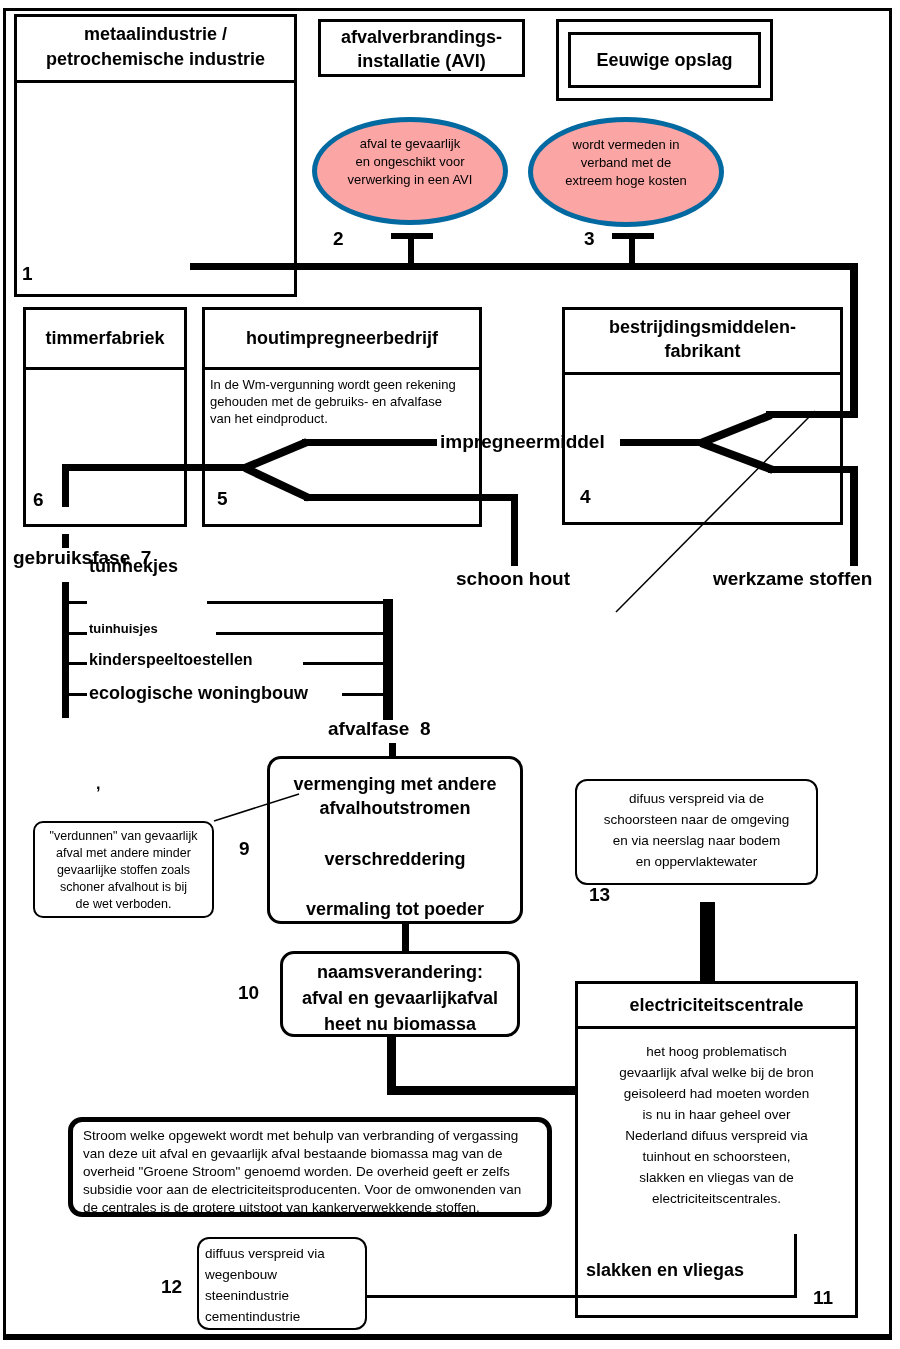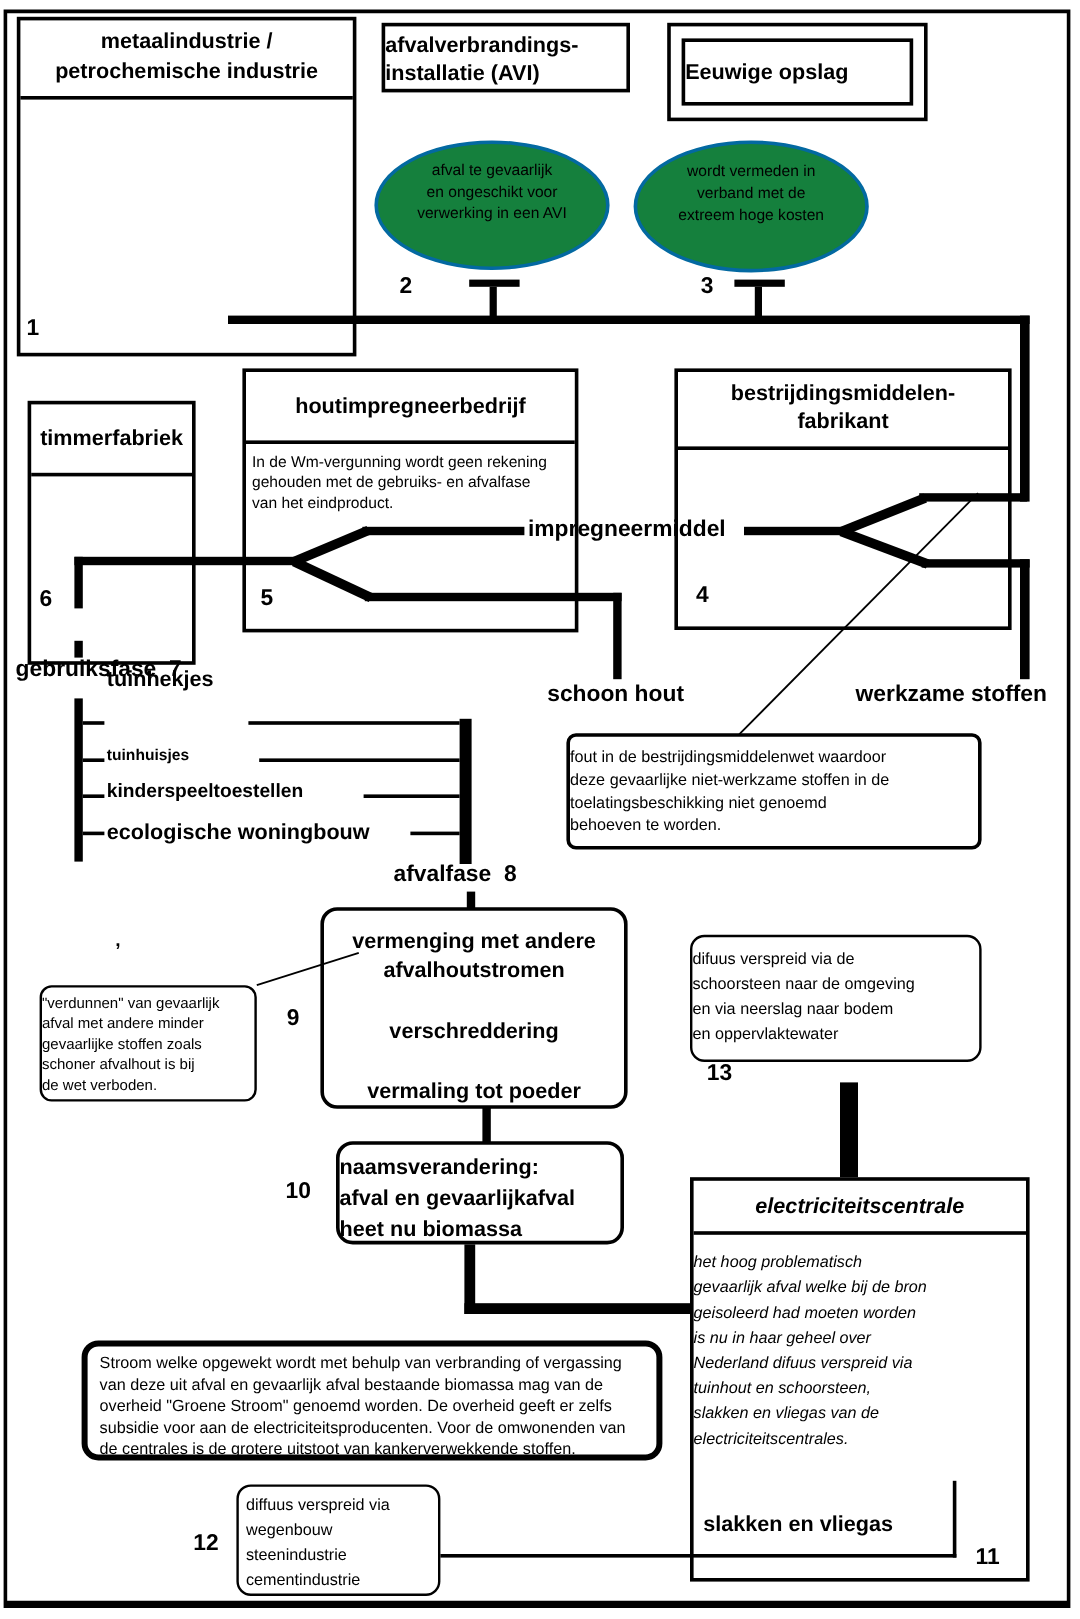--- a/index.html
+++ b/index.html
@@ -5,23 +5,23 @@
   html,body{margin:0;padding:0;background:#fff;}
   #stage{position:relative;width:900px;height:1349px;background:#fff;
          font-family:"Liberation Sans","DejaVu Sans",sans-serif;color:#000;overflow:hidden;}
   .abs{position:absolute;}
   .ln{position:absolute;background:#000;}
   .box{position:absolute;border:3px solid #000;background:#fff;box-sizing:border-box;}
   .rbox{position:absolute;border:2px solid #000;border-radius:10px;background:#fff;box-sizing:border-box;}
   .hdr{border-bottom:3px solid #000;text-align:center;font-weight:bold;}
   .num{position:absolute;font-weight:bold;font-size:19px;}
   .blbl{position:absolute;font-weight:bold;font-size:19px;white-space:nowrap;}
-  .ctr{text-align:left;}
+  .ctr{text-align:center;}
   .small{font-size:13.5px;line-height:19px;}
-  .ellipse{position:absolute;border:3px solid #0369a1;border-radius:50%;background:#15803d;box-sizing:border-box;text-align:center;}
+  .ellipse{position:absolute;border:5px solid #0369a1;border-radius:50%;background:#fca5a5;box-sizing:border-box;text-align:center;}
   svg{position:absolute;left:0;top:0;}
 </style>
 </head>
 <body>
 
 <div id="stage">
 
   <div class="abs" style="left:3px;top:8px;width:889px;height:1332px;border:3px solid #000;border-bottom-width:6px;box-sizing:border-box;"></div>
 
   <div class="box" style="left:14px;top:14px;width:283px;height:283px;">
@@ -58,21 +58,21 @@
   <div class="num" style="left:584px;top:228px;">3</div>
 
   <div class="ln" style="left:391px;top:233px;width:42px;height:6px;"></div>
   <div class="ln" style="left:408px;top:239px;width:6px;height:27px;"></div>
   <div class="ln" style="left:612px;top:233px;width:42px;height:6px;"></div>
   <div class="ln" style="left:629px;top:239px;width:6px;height:27px;"></div>
 
   <div class="ln" style="left:190px;top:263px;width:668px;height:7px;"></div>
   <div class="ln" style="left:850px;top:263px;width:8px;height:155px;"></div>
 
-  <div class="box" style="left:23px;top:307px;width:140px;height:220px;margin-top:27px;">
+  <div class="box" style="left:23px;top:307px;width:164px;height:220px;">
     <div class="hdr" style="height:57px;line-height:57px;font-size:18px;">
       <span>timmerfabriek</span>
     </div>
   </div>
   <div class="num" style="left:33px;top:489px;">6</div>
 
   <div class="box" style="left:202px;top:307px;width:280px;height:220px;">
     <div class="hdr" style="height:57px;line-height:57px;font-size:18px;">
       <span>houtimpregneerbedrijf</span>
     </div>
@@ -127,26 +127,20 @@
   <div class="ln" style="left:69px;top:693px;width:18px;height:3px;"></div>
   <div class="blbl" style="left:89px;top:683px;font-size:18px;">ecologische woningbouw</div>
   <div class="ln" style="left:342px;top:693px;width:41px;height:3px;"></div>
 
   <div class="ln" style="left:383px;top:599px;width:10px;height:121px;"></div>
   <div class="abs" style="left:328px;top:718px;font-weight:bold;font-size:19px;white-space:nowrap;">
     <span>afvalfase</span>&nbsp;&nbsp;<span>8</span>
   </div>
   <div class="ln" style="left:389px;top:743px;width:7px;height:14px;"></div>
 
-  <div class="rbox ctr" style="left:472px;top:611px;width:346px;height:97px;border-width:3px;border-radius:8px;font-size:13.5px;line-height:19px;padding-top:7px;">
-    <div>fout in de bestrijdingsmiddelenwet waardoor</div>
-    <div>deze gevaarlijke niet-werkzame stoffen in de</div>
-    <div>toelatingsbeschikking niet genoemd</div>
-    <div>behoeven te worden.</div>
-  </div>
 
   <div class="rbox ctr" style="left:33px;top:821px;width:181px;height:97px;font-size:12.5px;line-height:17px;padding-top:5px;">
     <div>"verdunnen" van gevaarlijk</div>
     <div>afval met andere minder</div>
     <div>gevaarlijke  stoffen zoals</div>
     <div>schoner afvalhout is bij</div>
     <div>de  wet verboden.</div>
   </div>
   <div class="abs" style="left:96px;top:775px;font-size:16px;font-weight:bold;">,</div>
 
@@ -172,21 +166,21 @@
 
   <div class="rbox ctr" style="left:575px;top:779px;width:243px;height:106px;border-radius:12px;font-size:13.5px;line-height:21px;padding-top:7px;">
     <div>difuus verspreid via de</div>
     <div>schoorsteen naar de omgeving</div>
     <div>en via neerslag naar bodem</div>
     <div>en oppervlaktewater</div>
   </div>
   <div class="num" style="left:589px;top:884px;">13</div>
   <div class="ln" style="left:700px;top:902px;width:15px;height:80px;"></div>
 
-  <div class="box" style="left:575px;top:981px;width:283px;height:337px;font-style:italic;">
+  <div class="box" style="left:575px;top:981px;width:283px;height:337px;">
     <div class="hdr" style="height:42px;line-height:42px;font-size:18px;">
       <span>electriciteitscentrale</span>
     </div>
     <div class="small ctr" style="padding-top:12px;line-height:21px;">
       <div>het hoog problematisch</div>
       <div>gevaarlijk afval welke bij de bron</div>
       <div>geisoleerd had moeten worden</div>
       <div>is nu in haar geheel over</div>
       <div>Nederland difuus verspreid via</div>
       <div>tuinhout en schoorsteen,</div>

